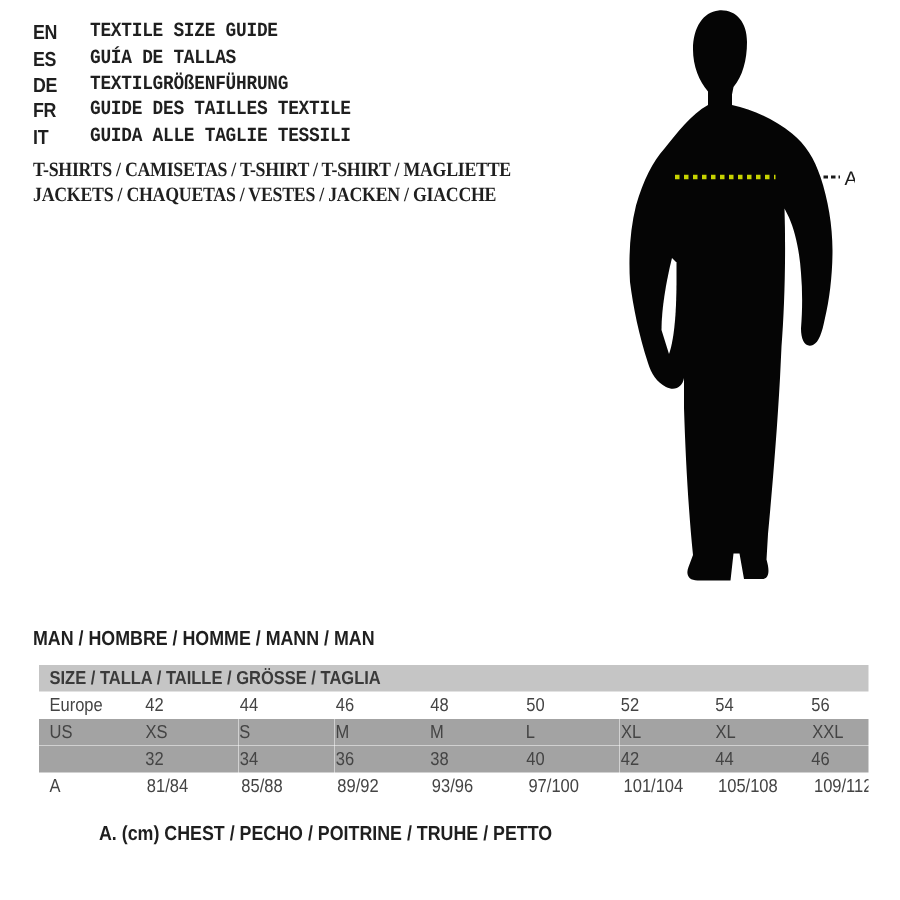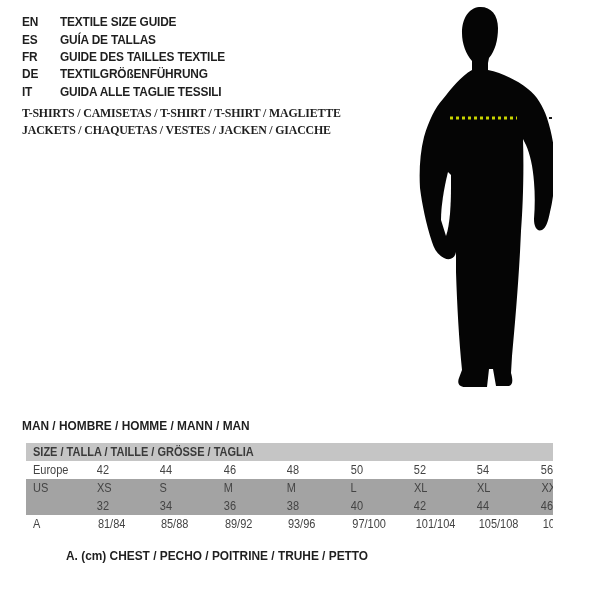--- a/index.html
+++ b/index.html
@@ -1,27 +1,27 @@
 <!DOCTYPE html>
 <html><head>
 <meta charset="utf-8">
 <style>
   html,body{margin:0;padding:0;background:#fff;}
   #canvas{
     position:relative;width:553px;height:600px;background:#ffffff;overflow:hidden;
-    font-family:"Liberation Sans",sans-serif;color:#1f1f1f;
+    font-family:"Liberation Sans",sans-serif;color:#1f1f1f;padding-left:26px;
   }
   .cond{display:inline-block;transform:scaleX(0.88);transform-origin:0 50%;white-space:nowrap;}
   .condc{display:inline-block;transform:scaleX(0.88);transform-origin:50% 50%;white-space:nowrap;}
 
   
   .lang-block{position:absolute;left:22px;top:13px;}
   .lang-row{display:flex;height:17.4px;align-items:center;}
   .lang-code{width:38px;font-weight:700;font-size:13.5px;letter-spacing:-0.2px;}
-  .lang-label{font-weight:700;font-size:13.5px;letter-spacing:-0.2px;}
+  .lang-label{font-weight:700;font-size:13.5px;letter-spacing:-0.2px;font-family:Liberation Mono, monospace;}
 
   
   .garment-block{position:absolute;left:22px;top:105px;font-family:Liberation Serif, serif;}
   .garment-line{height:17px;font-weight:700;font-size:13.5px;letter-spacing:-0.2px;}
 
   
   .figure{position:absolute;left:410px;top:6px;width:160px;height:392px;}
 
   
   .section-title{position:absolute;left:22px;top:418px;font-weight:700;font-size:13.5px;}
@@ -50,26 +50,26 @@
   <div class="lang-block">
     <div class="lang-row">
       <span class="lang-code"><span class="cond">EN</span></span>
       <span class="lang-label"><span class="cond">TEXTILE SIZE GUIDE</span></span>
     </div>
     <div class="lang-row">
       <span class="lang-code"><span class="cond">ES</span></span>
       <span class="lang-label"><span class="cond">GUÍA DE TALLAS</span></span>
     </div>
     <div class="lang-row">
+      <span class="lang-code"><span class="cond">DE</span></span>
+      <span class="lang-label"><span class="cond">TEXTILGRÖßENFÜHRUNG</span></span>
+    </div>
+    <div class="lang-row">
       <span class="lang-code"><span class="cond">FR</span></span>
       <span class="lang-label"><span class="cond">GUIDE DES TAILLES TEXTILE</span></span>
-    </div>
-    <div class="lang-row">
-      <span class="lang-code"><span class="cond">DE</span></span>
-      <span class="lang-label"><span class="cond">TEXTILGRÖßENFÜHRUNG</span></span>
     </div>
     <div class="lang-row">
       <span class="lang-code"><span class="cond">IT</span></span>
       <span class="lang-label"><span class="cond">GUIDA ALLE TAGLIE TESSILI</span></span>
     </div>
   </div>
 
   <div class="garment-block">
     <div class="garment-line"><span class="cond">T-SHIRTS / CAMISETAS / T-SHIRT / T-SHIRT / MAGLIETTE</span></div>
     <div class="garment-line"><span class="cond">JACKETS / CHAQUETAS / VESTES / JACKEN / GIACCHE</span></div>

